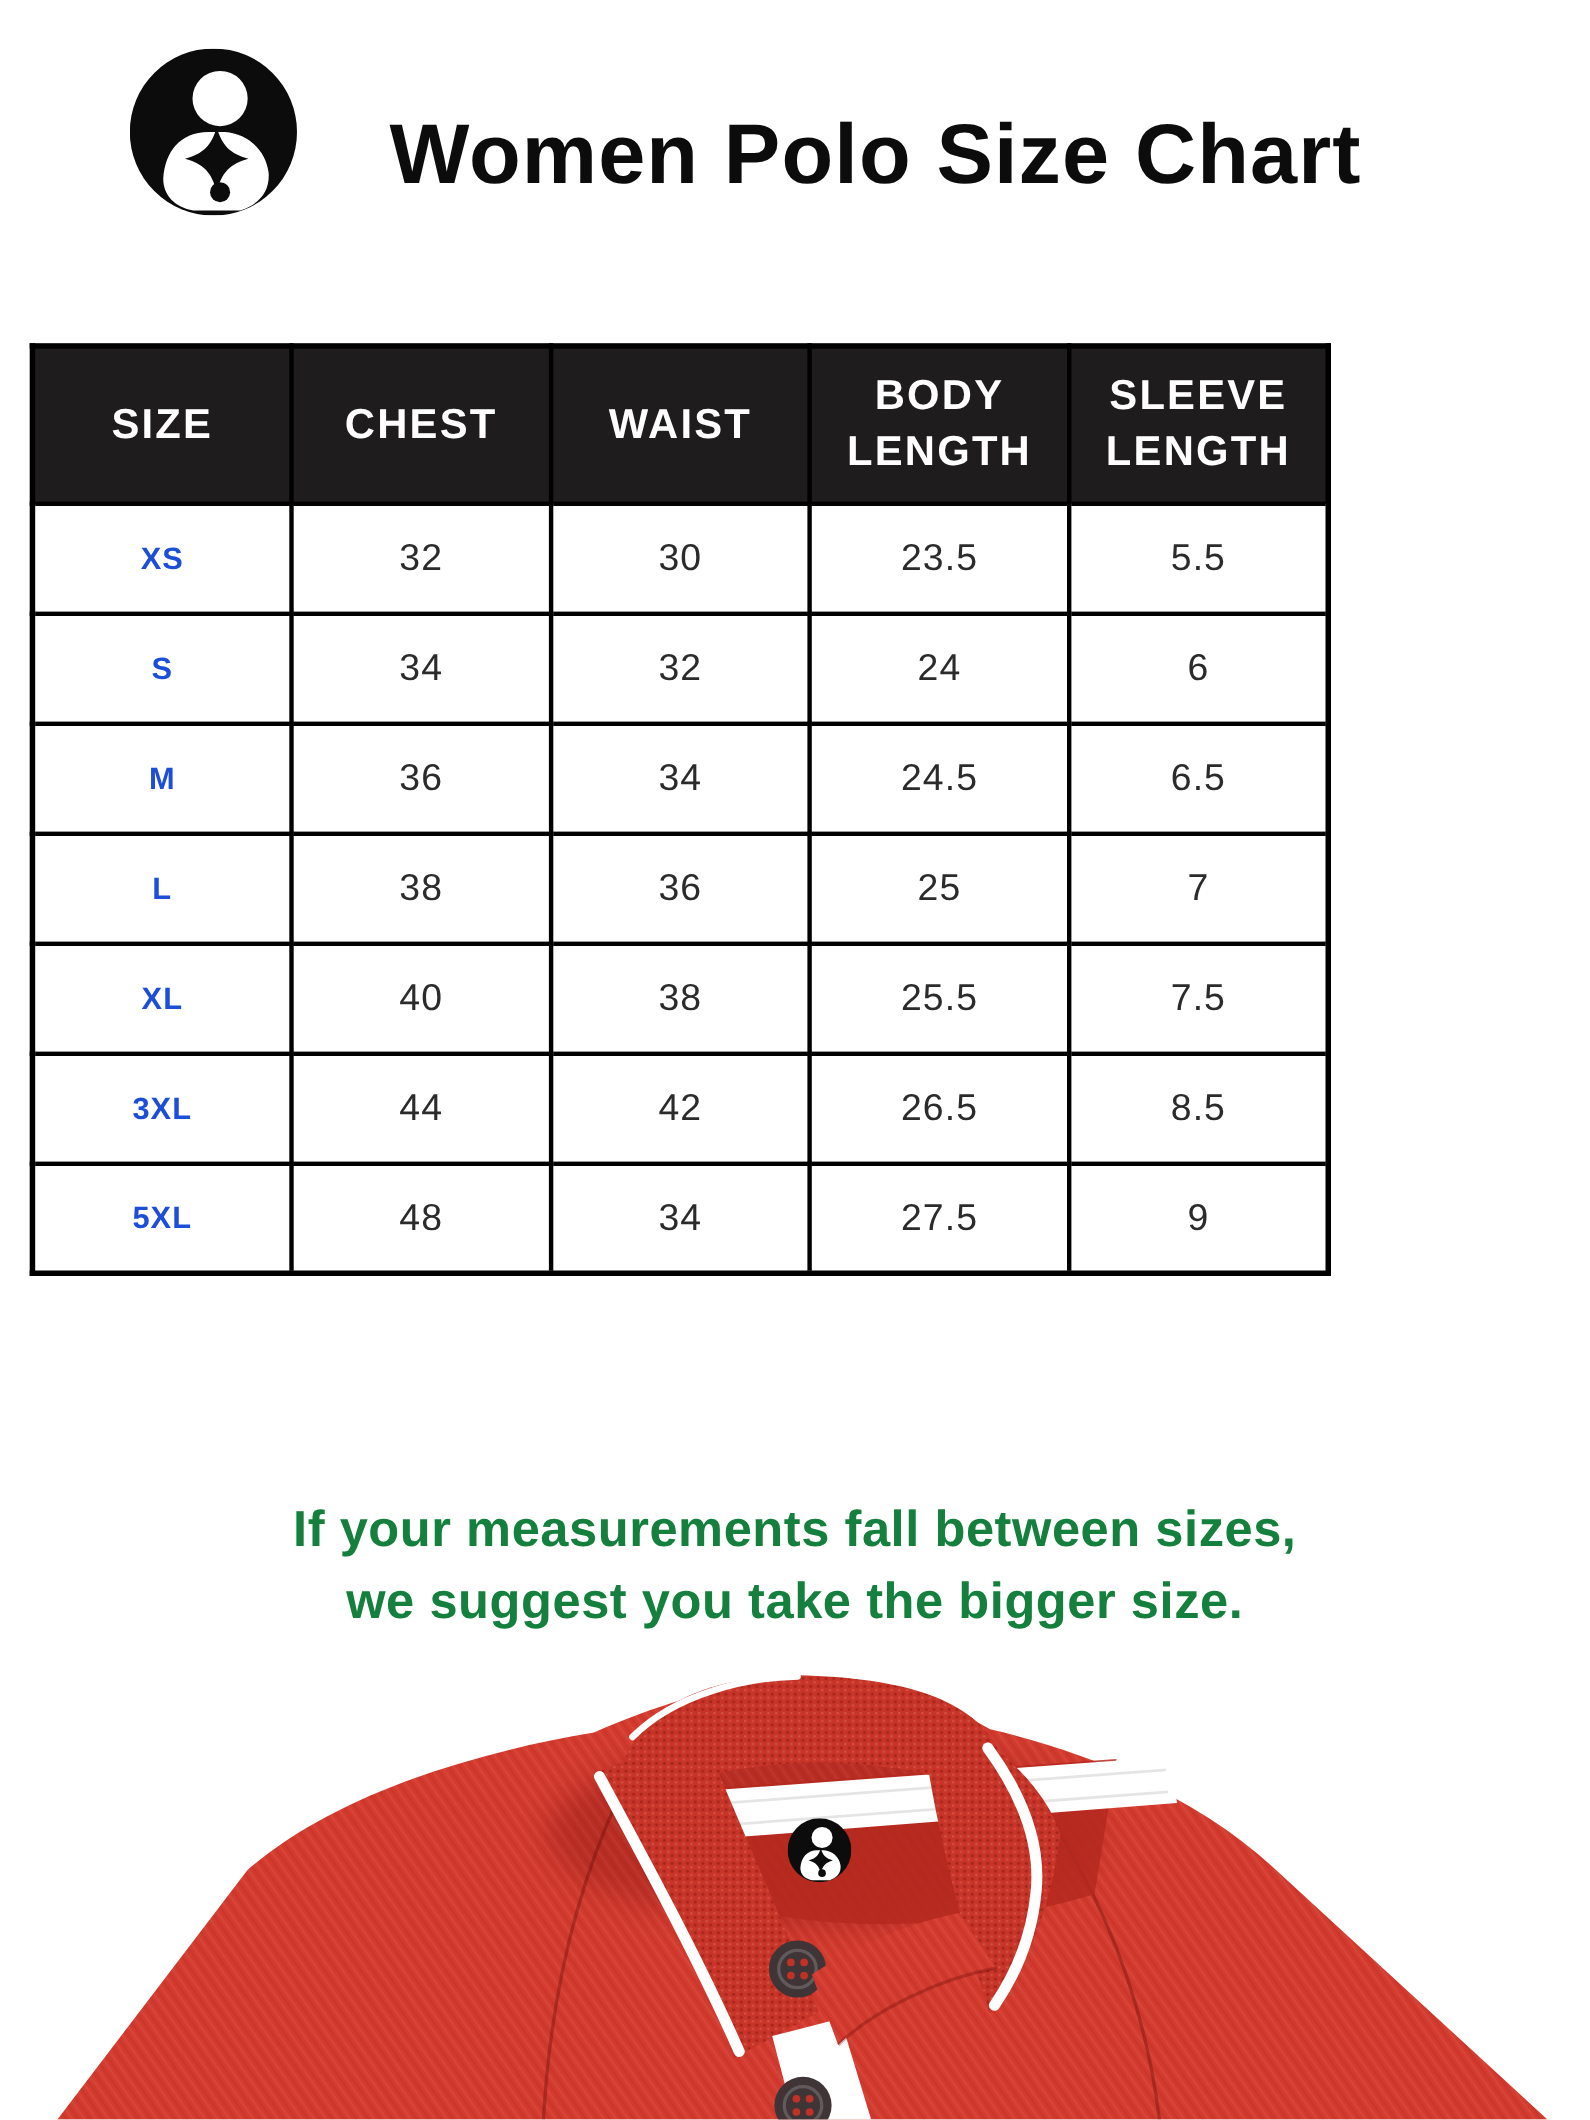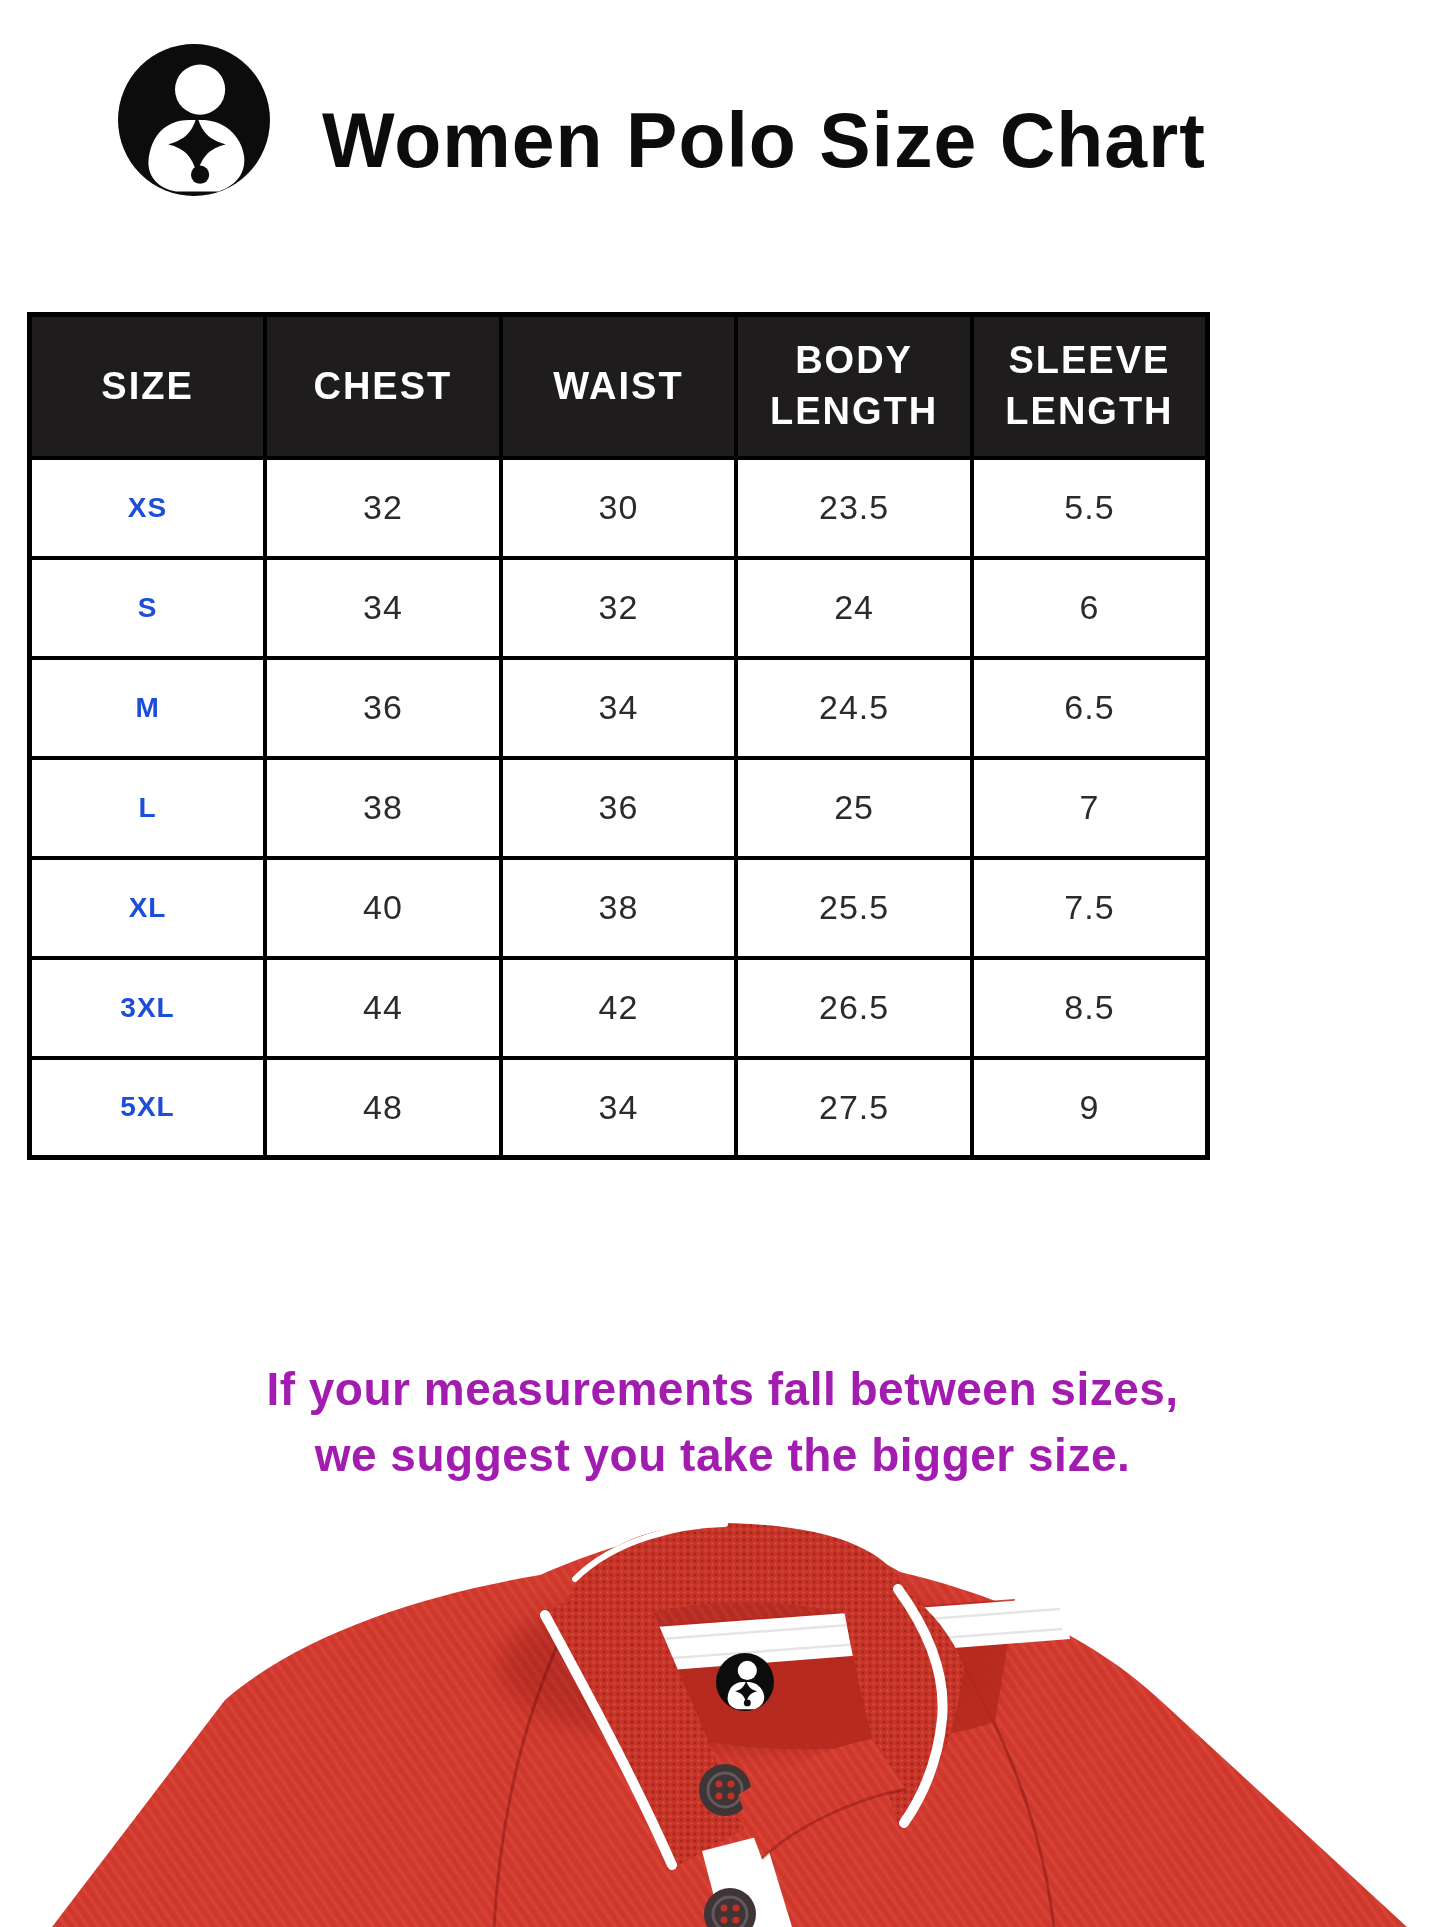--- a/index.html
+++ b/index.html
@@ -19,21 +19,21 @@
     position:relative;
     width:1445px;height:1927px;
     background:#ffffff;
     font-family:"Liberation Sans", sans-serif;
     overflow:hidden;
     margin:0 auto;
   }
   
   .header{
     position:absolute;left:118px;top:44px;
-    display:flex;align-items:center;gap:52px;
+    display:flex;align-items:center;gap:84px;
     height:152px;
   }
   .logo{width:152px;height:152px;flex:0 0 auto;}
   .title{
     font-size:77px;
     font-weight:bold;
     color:#0c0c0c;
     letter-spacing:1px;
     position:relative;top:20px;
     white-space:nowrap;
@@ -71,21 +71,21 @@
     font-weight:bold;
     font-size:28px;
     color:#1d4ed8;
     letter-spacing:1px;
   }
   
   .note{
     position:absolute;left:0;top:1356px;width:100%;
     text-align:center;
     font-size:46px;font-weight:bold;
-    color:#a21caf;
+    color:#15803d;
     line-height:66px;
     letter-spacing:0.5px;
   }
   
   .polo{position:absolute;left:0;top:1517px;width:1445px;height:410px;display:block;}
   .fill-red{fill:var(--shirt-red,#d43a2e);}
   .fill-red-dark{fill:var(--shirt-red-dark,#b5291f);}
   .fill-collar{fill:var(--collar-red,#c83428);}
   .fill-white{fill:var(--piping-white,#ffffff);}
   .stroke-pipe{stroke:var(--piping-white,#ffffff);fill:none;}

